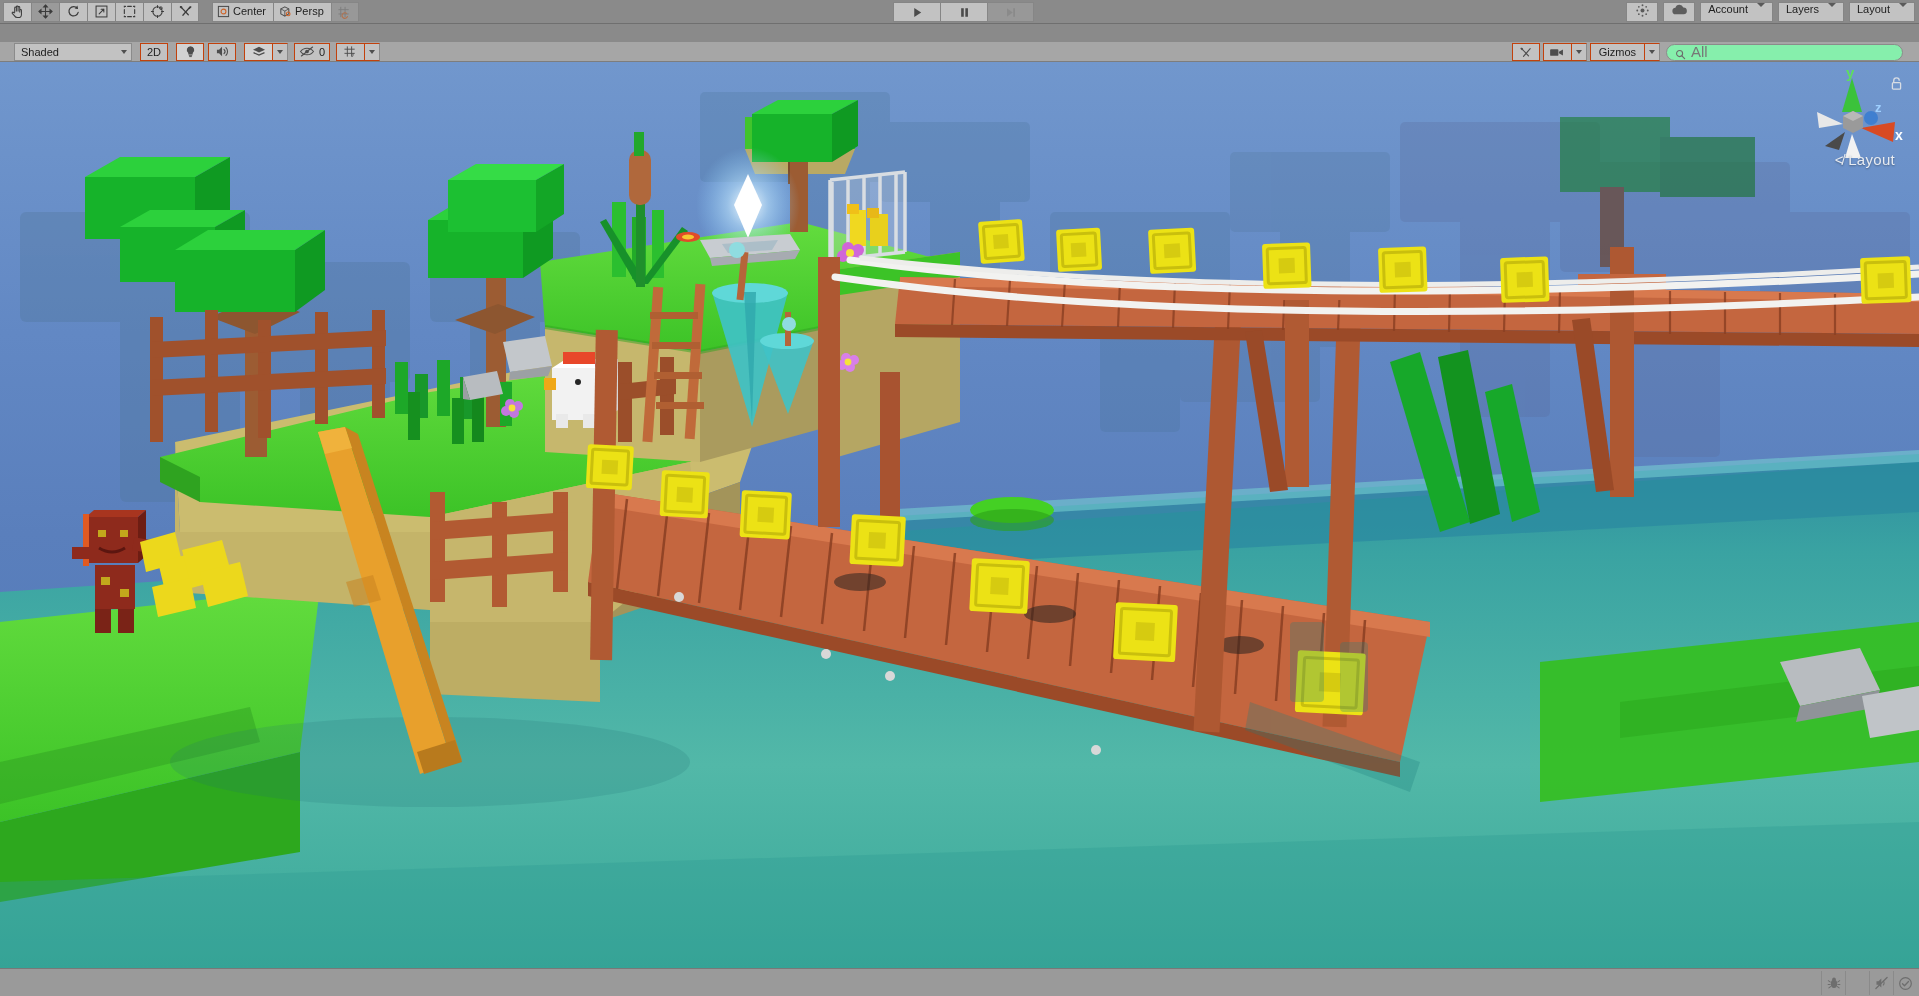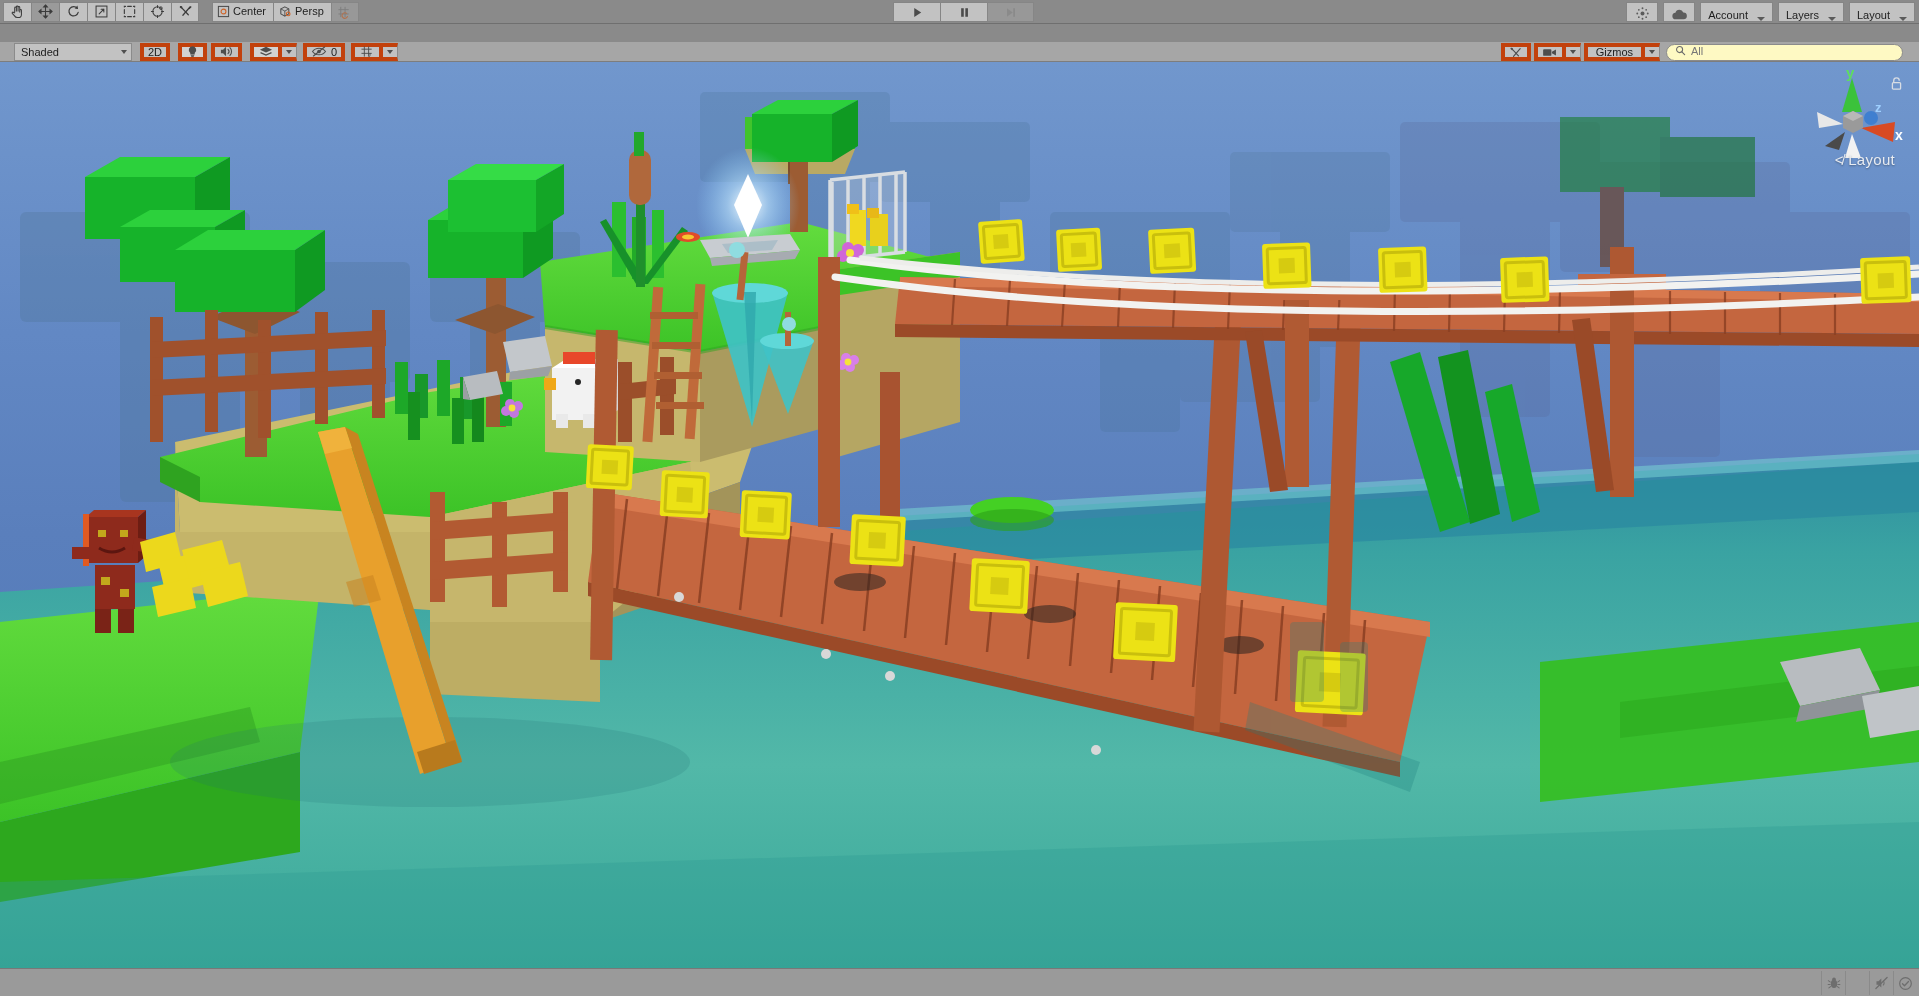--- a/index.html
+++ b/index.html
@@ -39,21 +39,21 @@
 
   .play-group { position: absolute; left: 893px; top: 2px; display: flex; }
   .play-group .tb-btn { min-width: 47px; height: 20px; }
 
   .right-group {
     position: absolute; right: 4px; top: 2px;
     display: flex; align-items: center; gap: 5px;
   }
   .rt-btn {
     height: 20px; background: #c2c2c2; border: 1px solid #858585;
-    display: flex; align-items: flex-end; justify-content: center;
+    display: flex; align-items: flex-start; justify-content: center;
     padding: 0 7px; font-size: 11px; color: #1d1d1d;
     background-image: radial-gradient(circle, rgba(255,255,255,.45) 0.6px, transparent 0.6px);
     background-size: 4px 4px;
   }
   .rt-btn.icon-only { padding: 0; width: 32px; }
   .caret { width: 0; height: 0; border-left: 4px solid transparent; border-right: 4px solid transparent;
            border-top: 4px solid #5a5a5a; margin-left: 9px; }
 
   
   .tabbar {
@@ -78,34 +78,34 @@
     display: flex; align-items: center;
   }
   .st-dropdown {
     height: 18px; width: 118px; margin-left: 14px;
     background: #c2c2c2; border: 1px solid #8b8b8b;
     display: flex; align-items: center; justify-content: space-between;
     padding: 0 4px 0 6px; font-size: 11px; color: #1d1d1d;
   }
   .st-btn {
     height: 18px; min-width: 28px; margin-left: 3px;
-    background: #c2c2c2; border: 4px solid #c2410c;
+    background: #c2c2c2; border: 1px solid #c2410c;
     display: flex; align-items: center; justify-content: center;
     font-size: 11px; color: #1d1d1d; padding: 0 4px; gap: 2px;
   }
   .st-btn.on { background: #d2d2d2; }
   .st-pair { display: flex; margin-left: 3px; }
   .st-pair .st-btn { margin-left: 0; border-right: none; }
   .st-pair .st-btn:last-child { border-right: 1px solid #8b8b8b; min-width: 16px; }
   .st-right { position: absolute; right: 16px; top: 1px; display: flex; align-items: center; }
   .search-field {
     height: 17px; width: 237px; margin-left: 6px;
-    background: #fef9c3; border: 1px solid #8b8b8b; border-radius: 9px;
-    display: flex; align-items: flex-start; padding: 0 8px; gap: 5px;
-    font-size: 11px; color: #777;
+    background: #86efac; border: 1px solid #8b8b8b; border-radius: 9px;
+    display: flex; align-items: flex-end; padding: 0 8px; gap: 5px;
+    font-size: 15px; color: #777;
   }
   .tb-caret-sm { width: 0;height:0;border-left:3.5px solid transparent;border-right:3.5px solid transparent;border-top:4px solid #4f4f4f;}
 
   
   .viewport {
     position: absolute; top: 62px; left: 0;
     width: 1919px; height: 906px;
     overflow: hidden;
     background: linear-gradient(180deg,#6d93c9 0%,#5f87c2 22%,#5a82bd 38%,#4f79b8 50%);
   }

